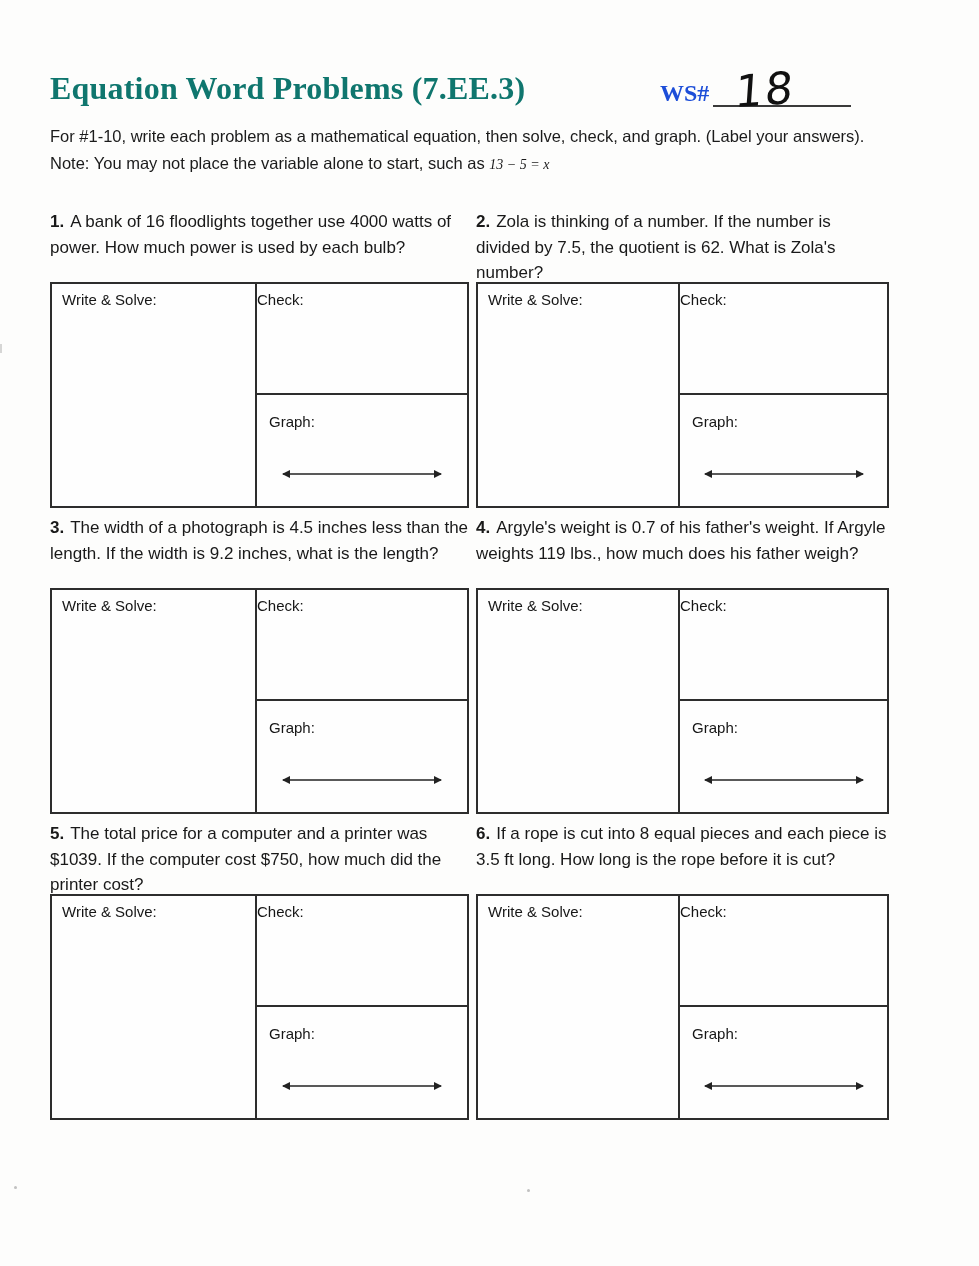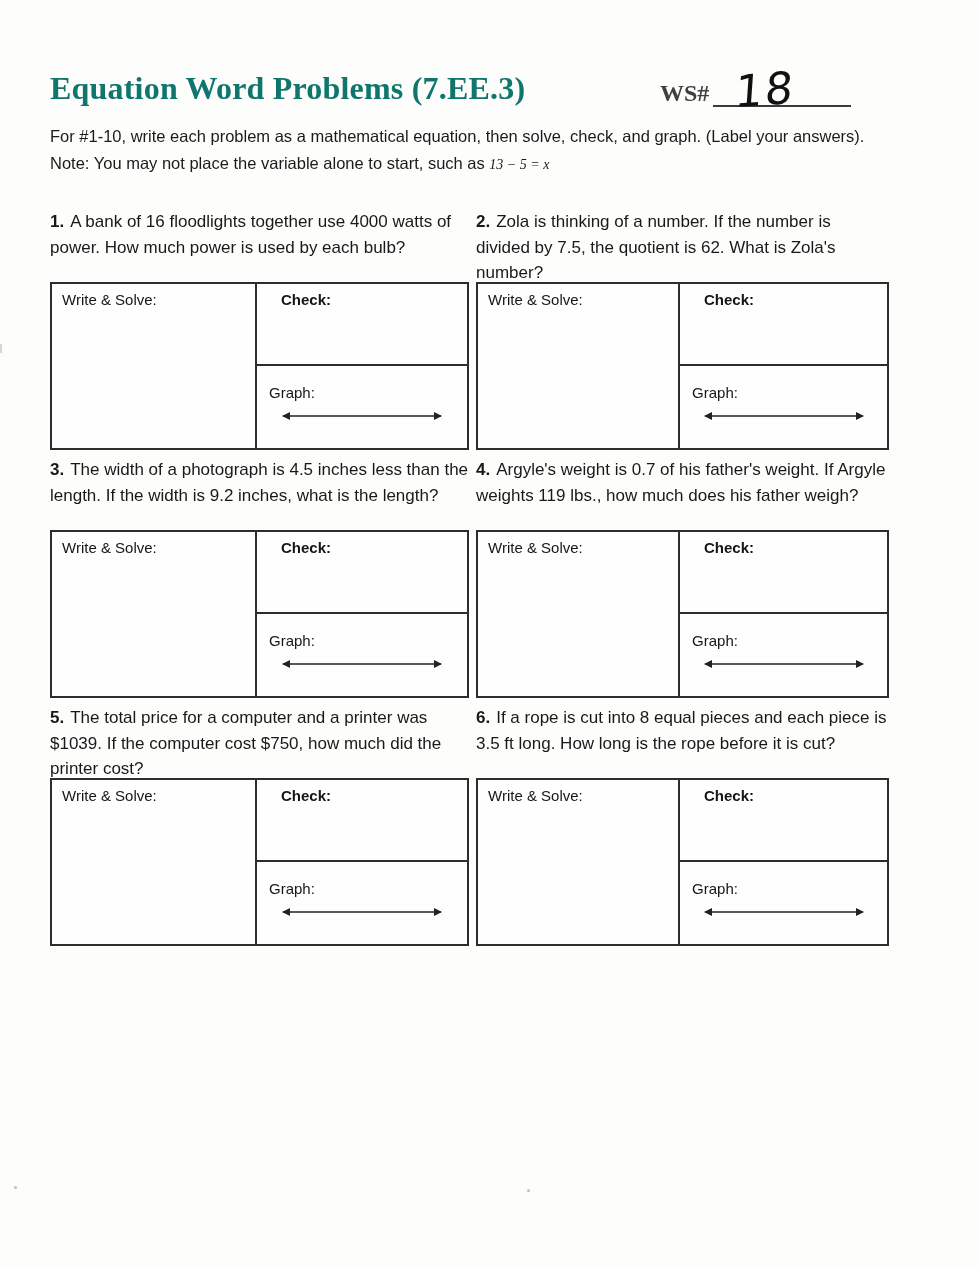--- a/index.html
+++ b/index.html
@@ -53,21 +53,21 @@
     color: #0f766e;
     margin: 0;
     width: 610px;
     letter-spacing: 0.2px;
   }
   .ws-field { display: flex; align-items: flex-end; flex: 1; }
   .ws-label {
     font-family: "Liberation Serif", serif;
     font-size: 24px;
     font-weight: bold;
-    color: #404040;
+    color: #1d4ed8;
     white-space: nowrap;
   }
   .ws-line {
     position: relative;
     flex: 1;
     max-width: 138px;
     border-bottom: 2.5px solid #3a3a3a;
     height: 8px;
     margin-left: 4px;
   }
@@ -109,35 +109,34 @@
     margin: 0 0 3px 0;
     font-size: 17px;
     line-height: 25.5px;
     height: 70px;
     color: #191919;
   }
   .pnum { font-weight: bold; margin-right: 6px; }
 
   .work-box {
     display: flex;
-    height: 168px;
+    height: 226px;
     border: 2px solid #2d2d2d;
     background: #fefefe;
   }
   .ws-pane {
     width: 49.4%;
     border-right: 2px solid #2d2d2d;
     padding: 7px 10px;
   }
   .right-panes { flex: 1; display: flex; flex-direction: column; }
   .check-pane {
     height: 50%;
     border-bottom: 2px solid #2d2d2d;
-    padding: 7px 24px;
-    font-weight: bold;
+    padding: 7px 0;
   }
   .graph-pane { flex: 1; position: relative; padding: 18px 12px; }
   .pane-label { font-size: 15px; color: #161616; }
   .number-line {
     position: absolute;
     bottom: 25px;
     left: 50%;
     transform: translateX(-50%);
   }
 

